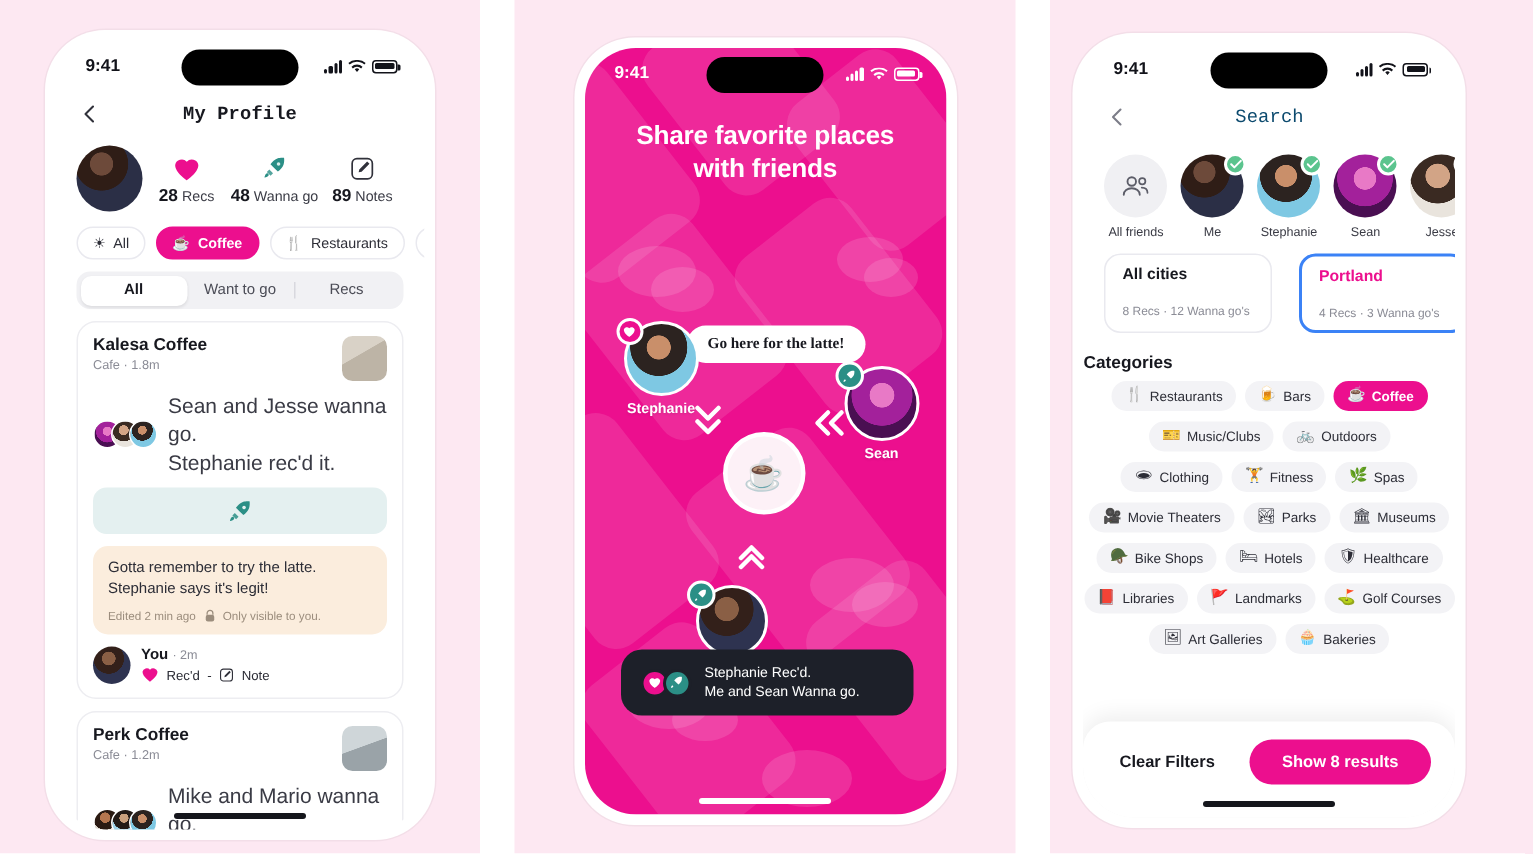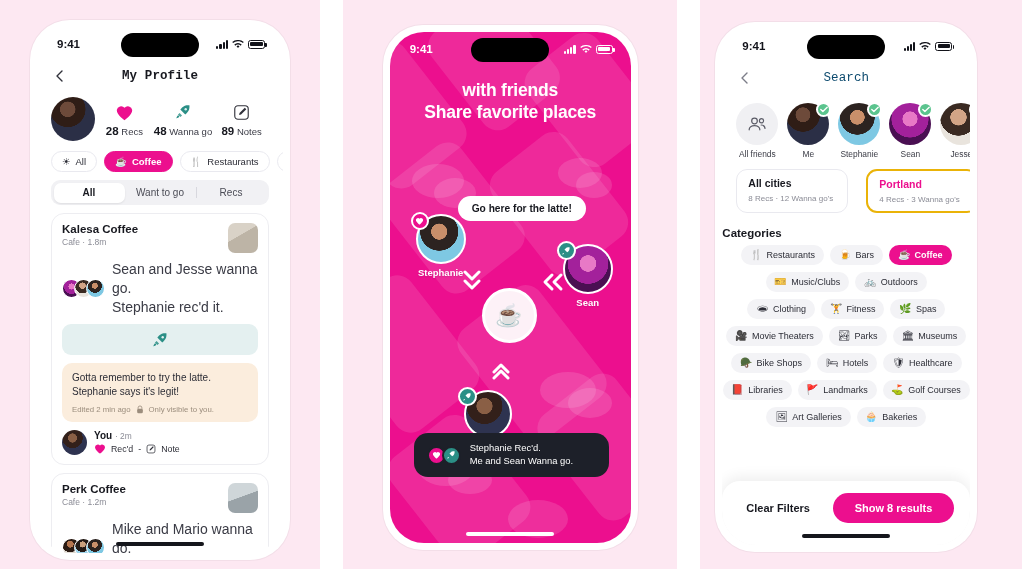--- a/index.html
+++ b/index.html
@@ -179,24 +179,24 @@
   .allfriends { background:#f0f0f3; display:flex; align-items:center; justify-content:center; }
   .check {
     position:absolute; right:-2px; top:-1px; width: 15px; height:15px; border-radius:50%;
     background:#5bc48e; border:2px solid #fff; display:flex; align-items:center; justify-content:center;
   }
   .cities { display:flex; gap:18px; padding: 6px 0 6px 14px; overflow:hidden; }
   .city {
     flex:none; background:#fff; border:1px solid #e9e9ef; border-radius: 11px;
     padding: 7px 11px; min-width: 112px;
   }
-  .city.sel { border: 2px solid #eab308; }
+  .city.sel { border: 2px solid #3b82f6; }
   .city .cn { font-size: 10.5px; font-weight:bold; color:#17181f; }
   .city.sel .cn { color:#ec0f8e; }
-  .city .cm { font-size: 8px; color:#8b8c96; margin-top: 5px; white-space:nowrap; }
+  .city .cm { font-size: 8px; color:#8b8c96; margin-top: 14px; white-space:nowrap; }
   .cat-title { text-align:left; font-size: 11.5px; font-weight:bold; color:#17181f; padding: 8px 0 6px; }
   .cat-rows { padding: 0 12px; display:flex; flex-direction:column; gap: 7px; }
   .cat-row { display:flex; justify-content:center; gap: 6px; flex-wrap: nowrap; }
   .cat {
     display:flex; align-items:center; gap:4px; background:#f3f3f6; border-radius:999px;
     padding: 5px 9px; font-size: 9px; color:#2c2d36; white-space:nowrap;
   }
   .cat.sel { background:#ec0f8e; color:#fff; font-weight:bold; }
   .cat .g { font-size: 10px; line-height: 1; }
   .footer-bar {
@@ -433,25 +433,25 @@
                 <i></i>
               </span>
             <svg class="wifi" viewBox="0 0 16 12">
                 <path d="M8 10.6l2-2.4a3 3 0 00-4 0l2 2.4zM8 6a5.2 5.2 0 013.7 1.5l1.2-1.4A7 7 0 008 4a7 7 0 00-4.9 2.1l1.2 1.4A5.2 5.2 0 018 6zM8 1.6c2.5 0 4.8.9 6.5 2.5l1.2-1.4A11 11 0 008 0 11 11 0 00.3 2.7l1.2 1.4A9.2 9.2 0 018 1.6z" fill="currentColor"></path>
               </svg>
             <span class="batt"></span>
           </span>
         </div>
 
         <div class="hero-title">
+          <div>Share favorite places</div>
           <div>with friends</div>
-          <div>Share favorite places</div>
-        </div>
-
-        <div class="bubble" style="left:68px;top:164px;">Go here for the latte!</div>
+        </div>
+
+        <div class="bubble" style="left:68px;top:185px;font-family:Liberation Serif, serif;">Go here for the latte!</div>
 
         <div class="node" style="left:26px;top:182px;">
           <div class="ring av-steph" style="width:50px;height:50px;">
             <div class="badge heart" style="left:-7px;top:-4px;width:18px;height:18px;">
               <svg width="9" height="8" viewBox="0 0 24 22">
                   <path d="M12 21S2 14.5 2 7.8A5.8 5.8 0 0112 5a5.8 5.8 0 0110 2.8C22 14.5 12 21 12 21z" fill="#fff"></path>
                 </svg>
             </div>
           </div>
           <div class="nm">Stephanie</div>

